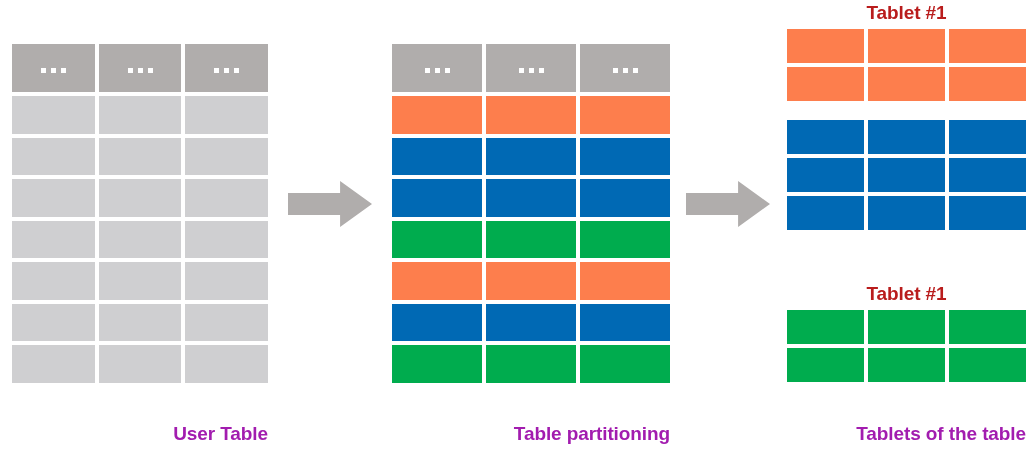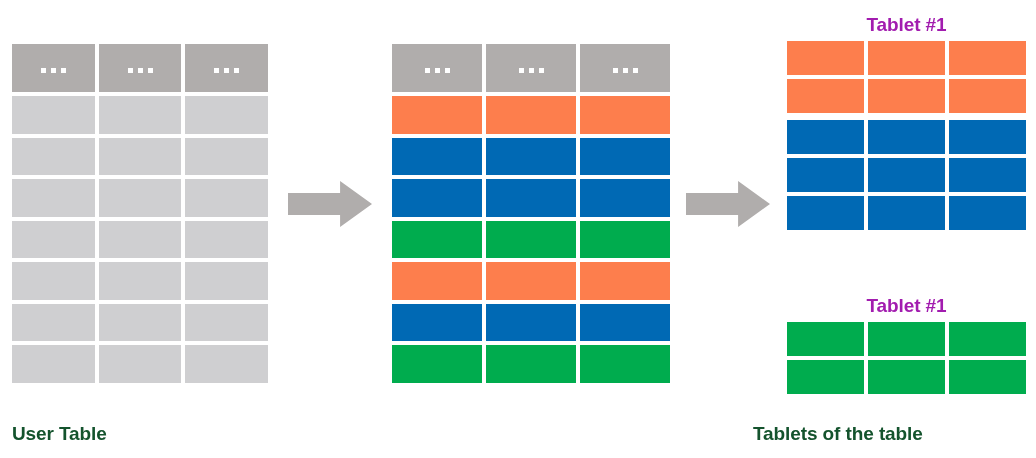--- a/index.html
+++ b/index.html
@@ -83,54 +83,53 @@
   #arrow-1 { left: 288px; top: 181px; }
   #arrow-2 { left: 686px; top: 181px; }
 
   
   .tablet {
     position: absolute;
     left: 787px;
     width: 239px;
   }
   .tablet-title {
-    color: #a21caf;
+    color: #b91c1c;
     font-size: 19px;
     font-weight: bold;
     text-align: center;
     letter-spacing: -0.1px;
     margin-bottom: 5px;
     white-space: nowrap;
-    margin-top: 12px;
   }
   .tablet .grid {
     display: flex;
     flex-direction: column;
     gap: 4px;
   }
   .tablet .row { height: 34px; }
 
   #tablet-1 { top: 2px; }
   #tablet-2 { top: 120px; }
   #tablet-3 { top: 283px; }
 
   
   .caption {
     position: absolute;
     top: 423px;
-    color: #14532d;
+    color: #a21caf;
     font-size: 19px;
     font-weight: bold;
     letter-spacing: -0.1px;
-    text-align: left;
+    text-align: right;
     white-space: nowrap;
   }
   #caption-user      { left: 12px;  width: 256px; }
   #caption-partition { left: 392px; width: 278px; }
-  #caption-tablets   { left: 753px; width: 239px; }
+  #caption-tablets   { left: 787px; width: 239px; }
 </style>
 </head>
 <body>
 
 <div class="stage">
 
   <div class="tbl" id="user-table">
     <div class="row header">
       <div class="cell c-header">
         <span class="dots">
@@ -302,15 +301,16 @@
       </div>
       <div class="row">
         <div class="cell c-green"></div>
         <div class="cell c-green"></div>
         <div class="cell c-green"></div>
       </div>
     </div>
   </div>
 
   <div class="caption" id="caption-user">User Table</div>
+  <div class="caption" id="caption-partition">Table partitioning</div>
   <div class="caption" id="caption-tablets">Tablets of the table</div>
 
 </div>
 
 </body></html>

